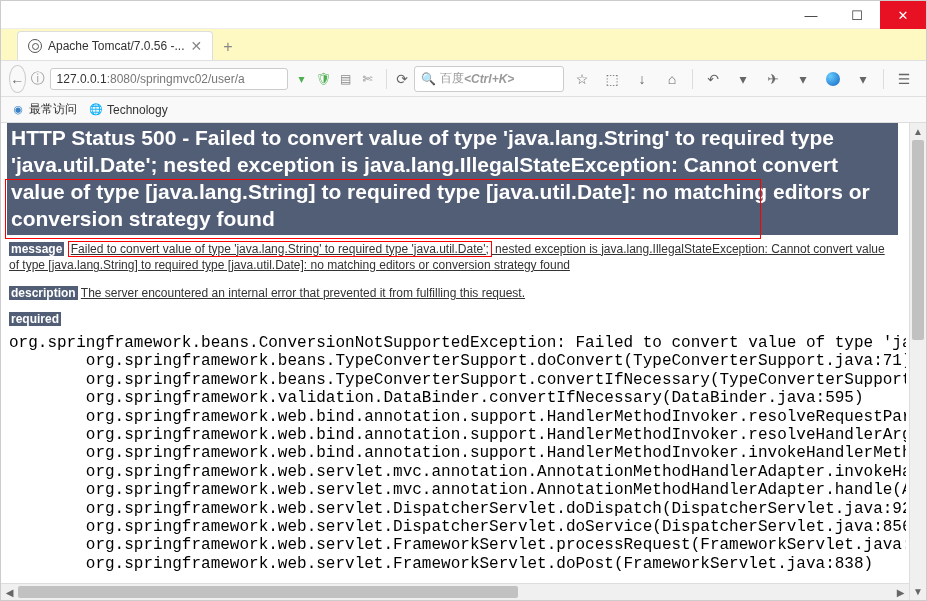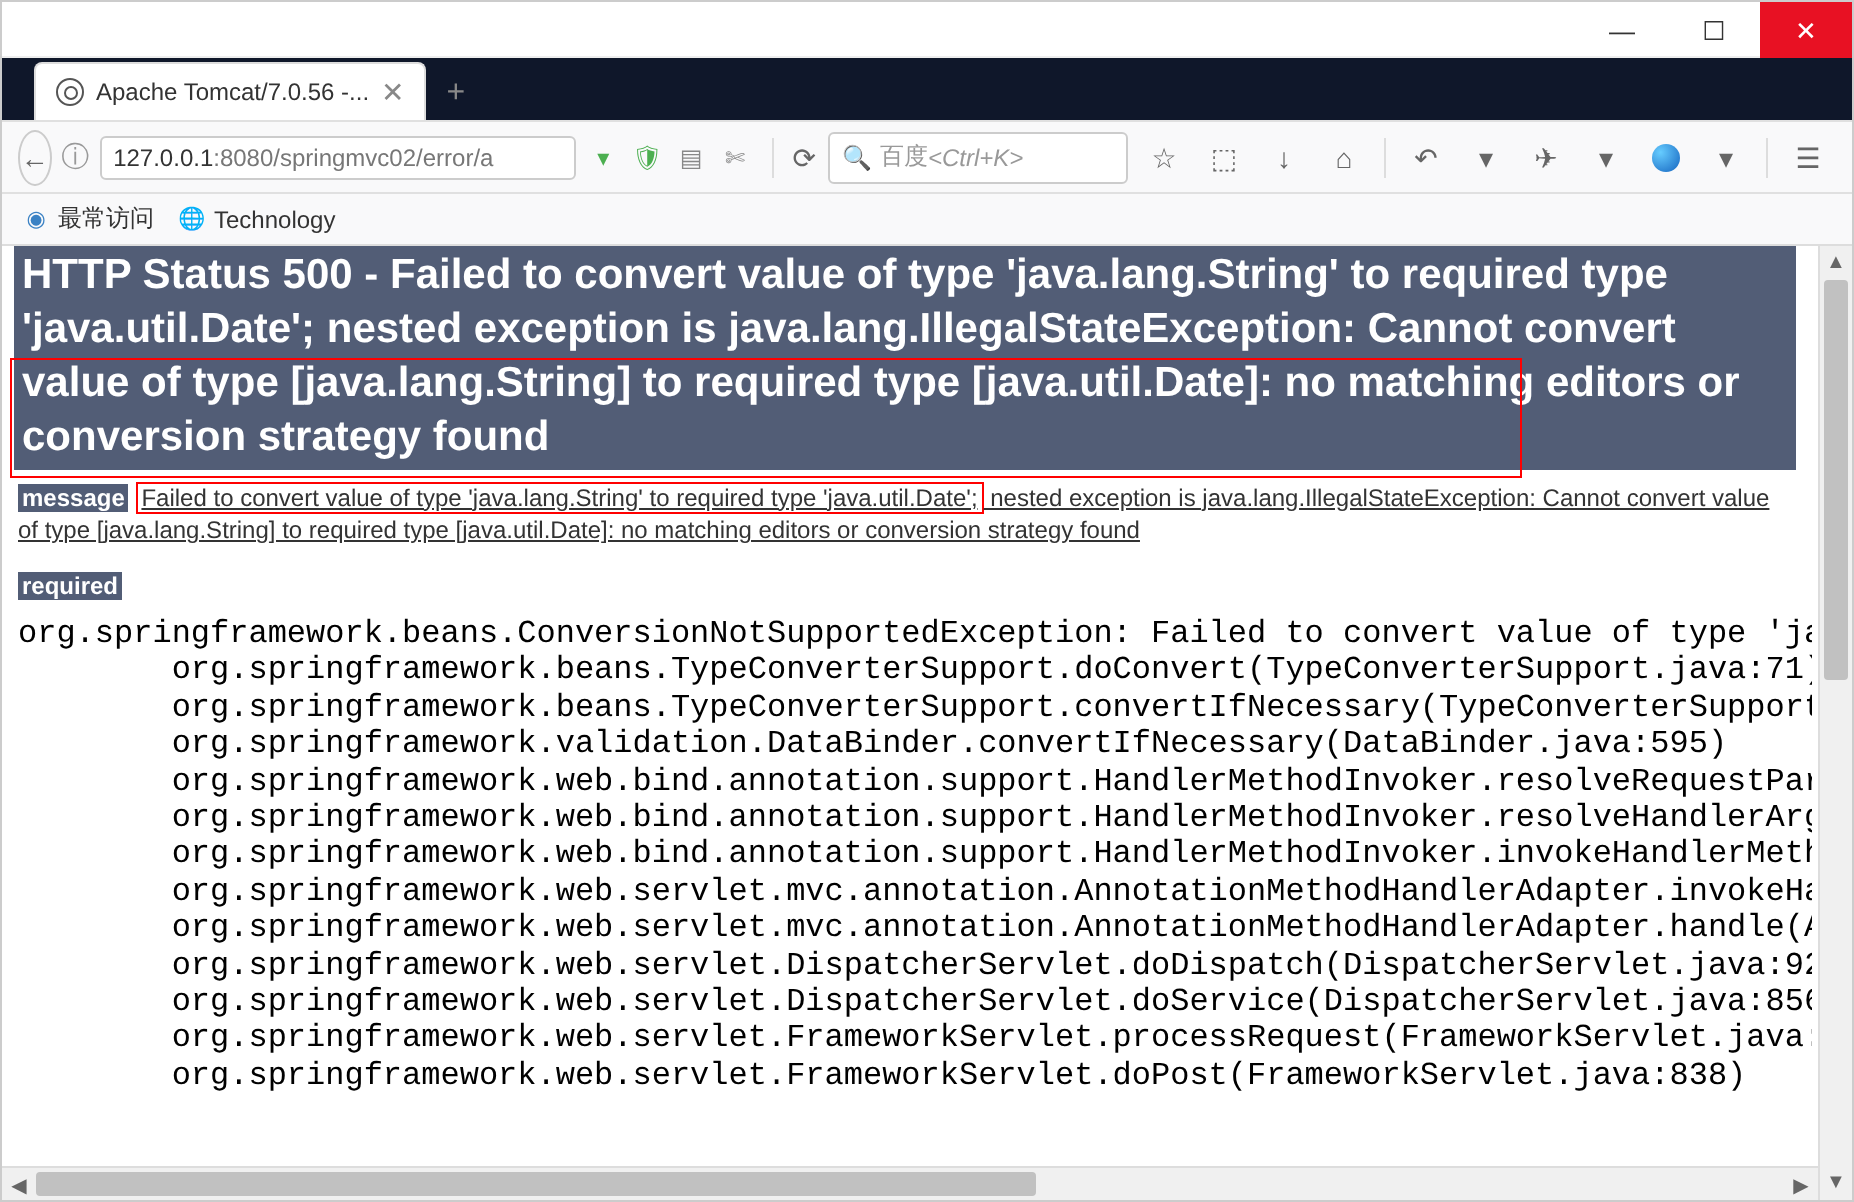--- a/index.html
+++ b/index.html
@@ -1,40 +1,40 @@
 <!DOCTYPE html>
 <html><head>
 <meta charset="utf-8">
 <style>
 * { margin: 0; padding: 0; box-sizing: border-box; }
 body { font-family: Tahoma, Arial, sans-serif; font-size: 12px; width: 927px; height: 601px; background: #fff; overflow: hidden; border: 1px solid #ccc; display: flex; flex-direction: column; }
 .window-controls { height: 28px; display: flex; justify-content: flex-end; background: #fff; border-bottom: 1px solid #eee; }
 .win-btn { width: 46px; height: 28px; display: flex; align-items: center; justify-content: center; font-size: 13px; color: #333; }
 .win-close { background: #e81123; color: #fff; }
 
-.tab-bar { height: 32px; display: flex; align-items: flex-end; padding-left: 16px; background: #0f172a; border-bottom: 1px solid #e0e0e0; }
+.tab-bar { height: 32px; display: flex; align-items: flex-end; padding-left: 16px; background: #fef9c3; border-bottom: 1px solid #e0e0e0; }
 .tab { display: flex; align-items: center; gap: 6px; padding: 6px 10px; border: 1px solid #ddd; border-bottom: none; border-radius: 4px 4px 0 0; background: #fff; font-size: 12px; color: #333; min-width: 180px; }
 .tab .favicon { width: 14px; height: 14px; border: 1.5px solid #555; border-radius: 50%; position: relative; flex-shrink: 0; }
 .tab .favicon::before { content: ""; position: absolute; width: 5px; height: 5px; border: 1.5px solid #555; border-radius: 50%; top: 2.5px; left: 2.5px; }
 .tab .title { flex: 1; white-space: nowrap; overflow: hidden; text-overflow: ellipsis; }
 .tab-close { color: #888; font-size: 14px; }
 .new-tab { padding: 4px 10px; color: #888; font-size: 16px; }
 
 .toolbar { height: 36px; display: flex; align-items: center; padding: 0 8px; gap: 4px; background: #f9f9fa; border-bottom: 1px solid #e0e0e0; }
 .nav-btn { width: 28px; height: 28px; display: flex; align-items: center; justify-content: center; color: #666; font-size: 14px; border-radius: 3px; }
 .nav-back { border: 1px solid #ccc; border-radius: 50%; }
 .urlbar { flex: 0 0 238px; height: 22px; border: 1px solid #ccc; border-radius: 3px; display: flex; align-items: center; padding: 0 6px; font-size: 12px; color: #777; background: #fff; overflow: hidden; white-space: nowrap; }
 .urlbar .host { color: #333; }
 .sec-icons { display: flex; align-items: center; gap: 2px; }
 .sec-btn { width: 20px; height: 20px; display: flex; align-items: center; justify-content: center; font-size: 12px; }
 .green { color: #4caf50; }
 .divider-v { width: 1px; height: 20px; background: #ddd; margin: 0 4px; }
 .searchbox { flex: 0 0 150px; height: 26px; border: 1px solid #ccc; border-radius: 3px; display: flex; align-items: center; padding: 0 6px; font-size: 12px; color: #999; background: #fff; }
 .searchbox .slabel { color: #999; }
-.searchbox .shint { font-style: italic; }
+.searchbox .shint { font-style: italic; font-weight: bold; }
 .right-icons { display: flex; align-items: center; gap: 2px; margin-left: auto; }
 .ico { width: 28px; height: 28px; display: flex; align-items: center; justify-content: center; color: #666; font-size: 14px; }
 .blue-dot { width: 14px; height: 14px; background: radial-gradient(circle at 30% 30%, #6cf, #1565c0); border-radius: 50%; }
 
 .bookmarks { height: 26px; display: flex; align-items: center; gap: 12px; padding: 0 10px; background: #f9f9fa; border-bottom: 1px solid #ddd; font-size: 12px; color: #333; }
 .bk-item { display: flex; align-items: center; gap: 4px; }
 .bk-icon { width: 14px; height: 14px; display: inline-flex; align-items: center; justify-content: center; color: #3b82c4; font-size: 11px; }
 
 .content { flex: 1; overflow: auto; position: relative; }
 .content-inner { padding: 0; position: relative; }
@@ -74,21 +74,21 @@
   </div>
   <div class="new-tab">+</div>
 </div>
 
 <div class="toolbar">
   <div class="nav-btn nav-back">←</div>
   <div class="nav-btn" style="color:#999;">ⓘ</div>
   <div class="urlbar">
     <span class="host">127.0.0.1</span>
       <span>:8080</span>
-      <span>/springmvc02/error/a</span>
+      <span>/springmvc02/user/a</span>
   </div>
   <div class="sec-icons">
     <span class="sec-btn green">▾</span>
     <span class="sec-btn green">🛡</span>
     <span class="sec-btn" style="color:#888;">▤</span>
     <span class="sec-btn" style="color:#888;">✄</span>
   </div>
   <div class="divider-v"></div>
   <div class="nav-btn">⟳</div>
   <div class="searchbox">
@@ -130,20 +130,24 @@
   <div class="content-inner" style="padding-right:20px;padding-bottom:17px;">
     <h1 class="h1">HTTP Status 500 - Failed to convert value of type 'java.lang.String' to required type 'java.util.Date'; nested exception is java.lang.IllegalStateException: Cannot convert value of type [java.lang.String] to required type [java.util.Date]: no matching editors or conversion strategy found</h1>
     <div class="red-box-heading"></div>
 
 
     <div class="section msg-line">
       <span class="lbl">message</span>
       <span class="underline"> <span class="red-box-msg">Failed to convert value of type 'java.lang.String' to required type 'java.util.Date';</span><span> nested exception is java.lang.IllegalStateException: Cannot convert value of type [java.lang.String] to required type [java.util.Date]: no matching editors or conversion strategy found</span></span>
     </div>
 
+    <div class="section">
+      <span class="lbl">description</span>
+      <span class="underline"> <span>The server encountered an internal error that prevented it from fulfilling this request.</span></span>
+    </div>
 
     <div class="section">
       <span class="lbl">required</span>
     </div>
 
     <pre class="trace">org.springframework.beans.ConversionNotSupportedException: Failed to convert value of type 'java.lang.String' t
 	org.springframework.beans.TypeConverterSupport.doConvert(TypeConverterSupport.java:71)
 	org.springframework.beans.TypeConverterSupport.convertIfNecessary(TypeConverterSupport.java:45)
 	org.springframework.validation.DataBinder.convertIfNecessary(DataBinder.java:595)
 	org.springframework.web.bind.annotation.support.HandlerMethodInvoker.resolveRequestParam(HandlerMethodI

